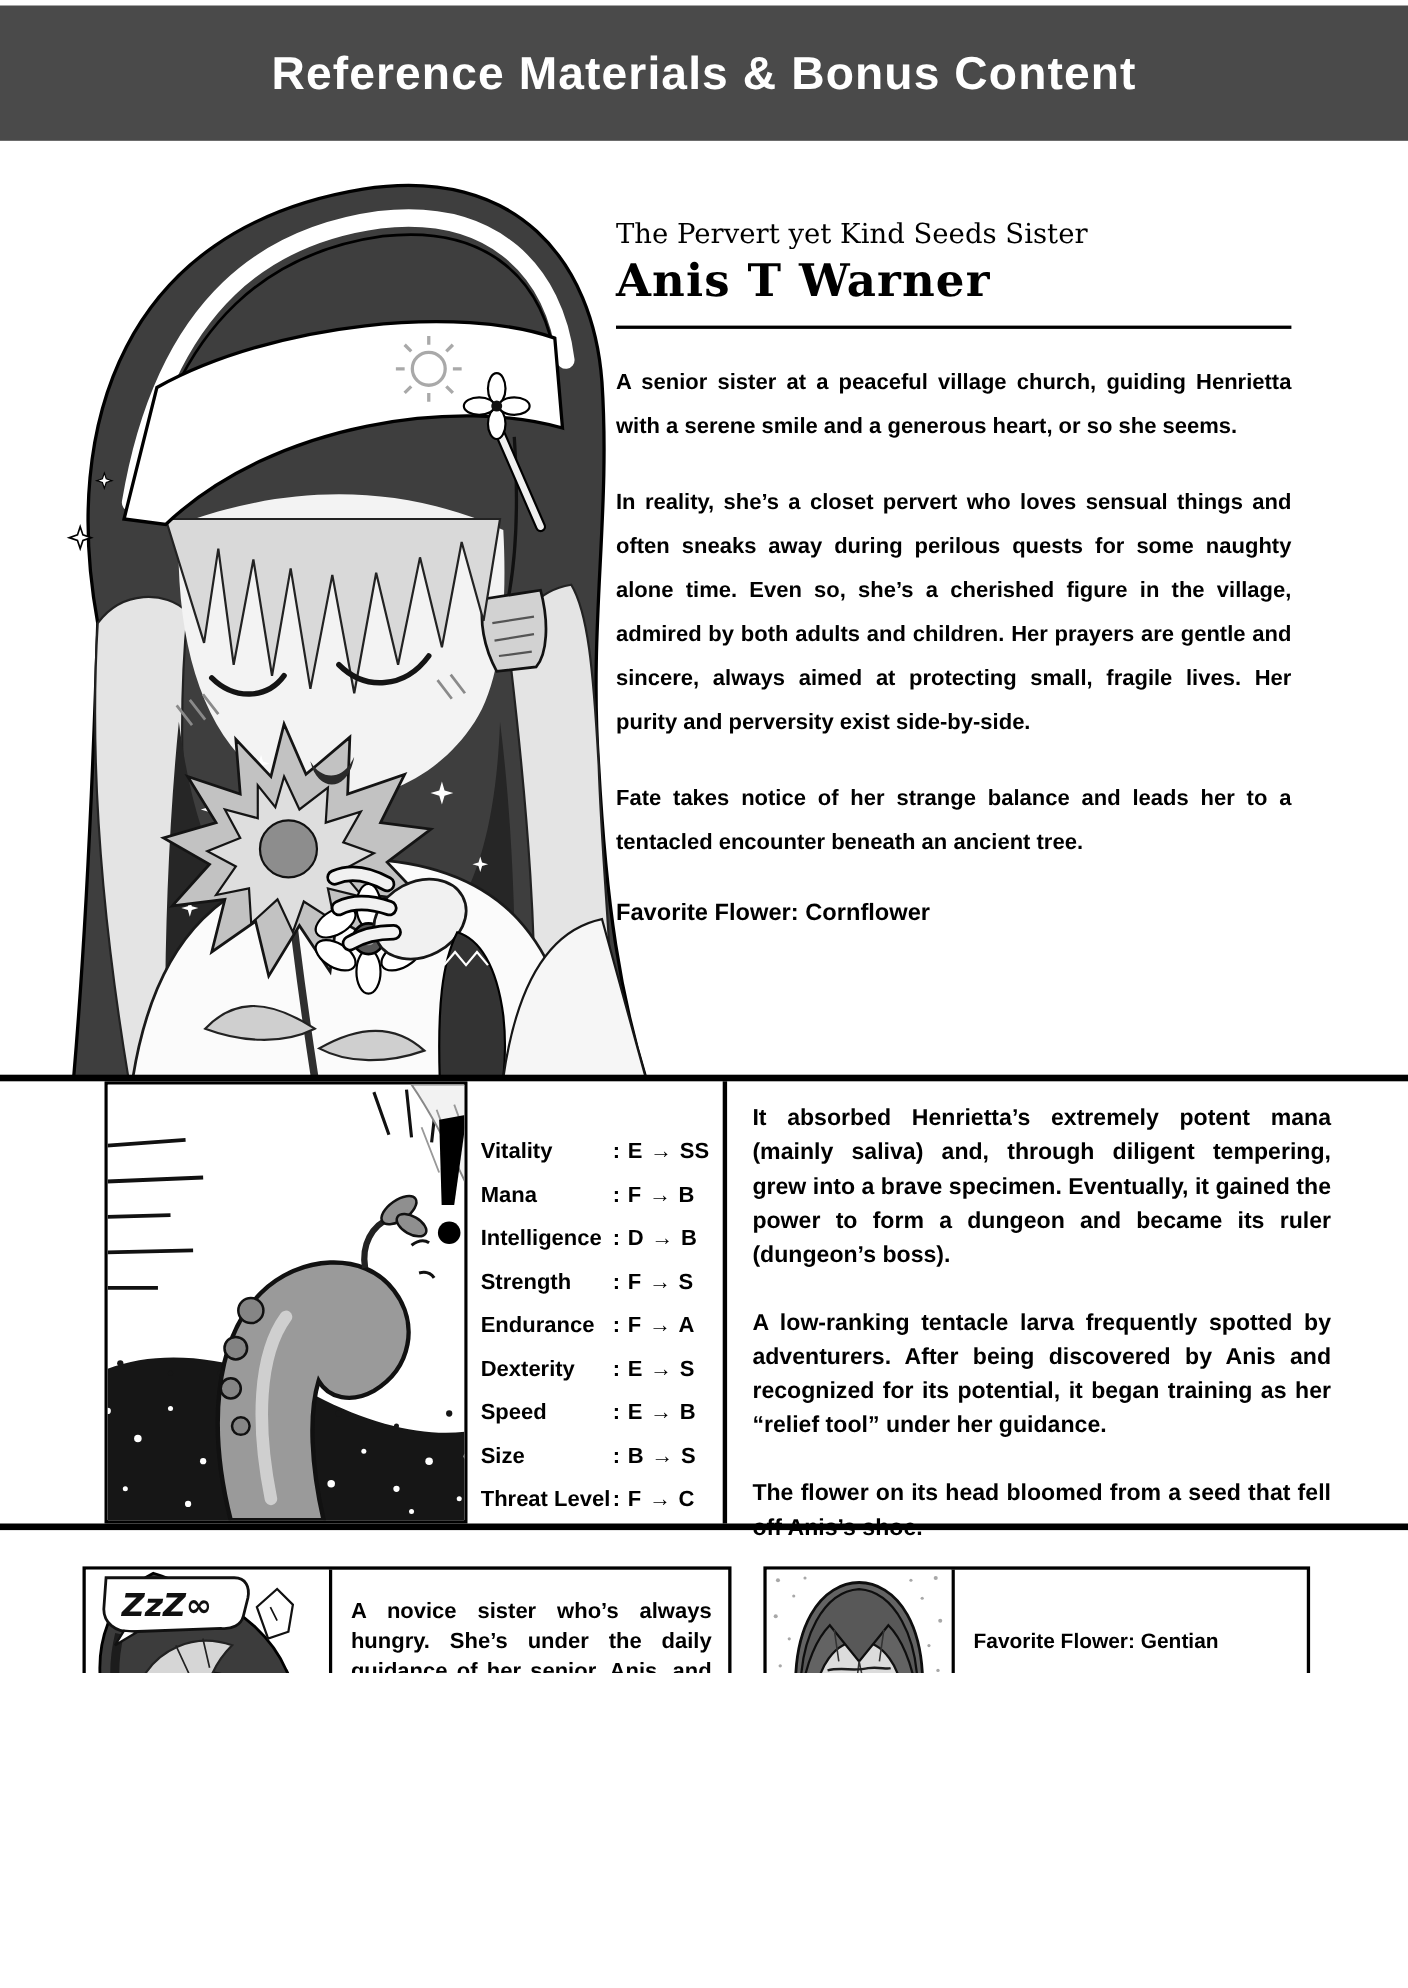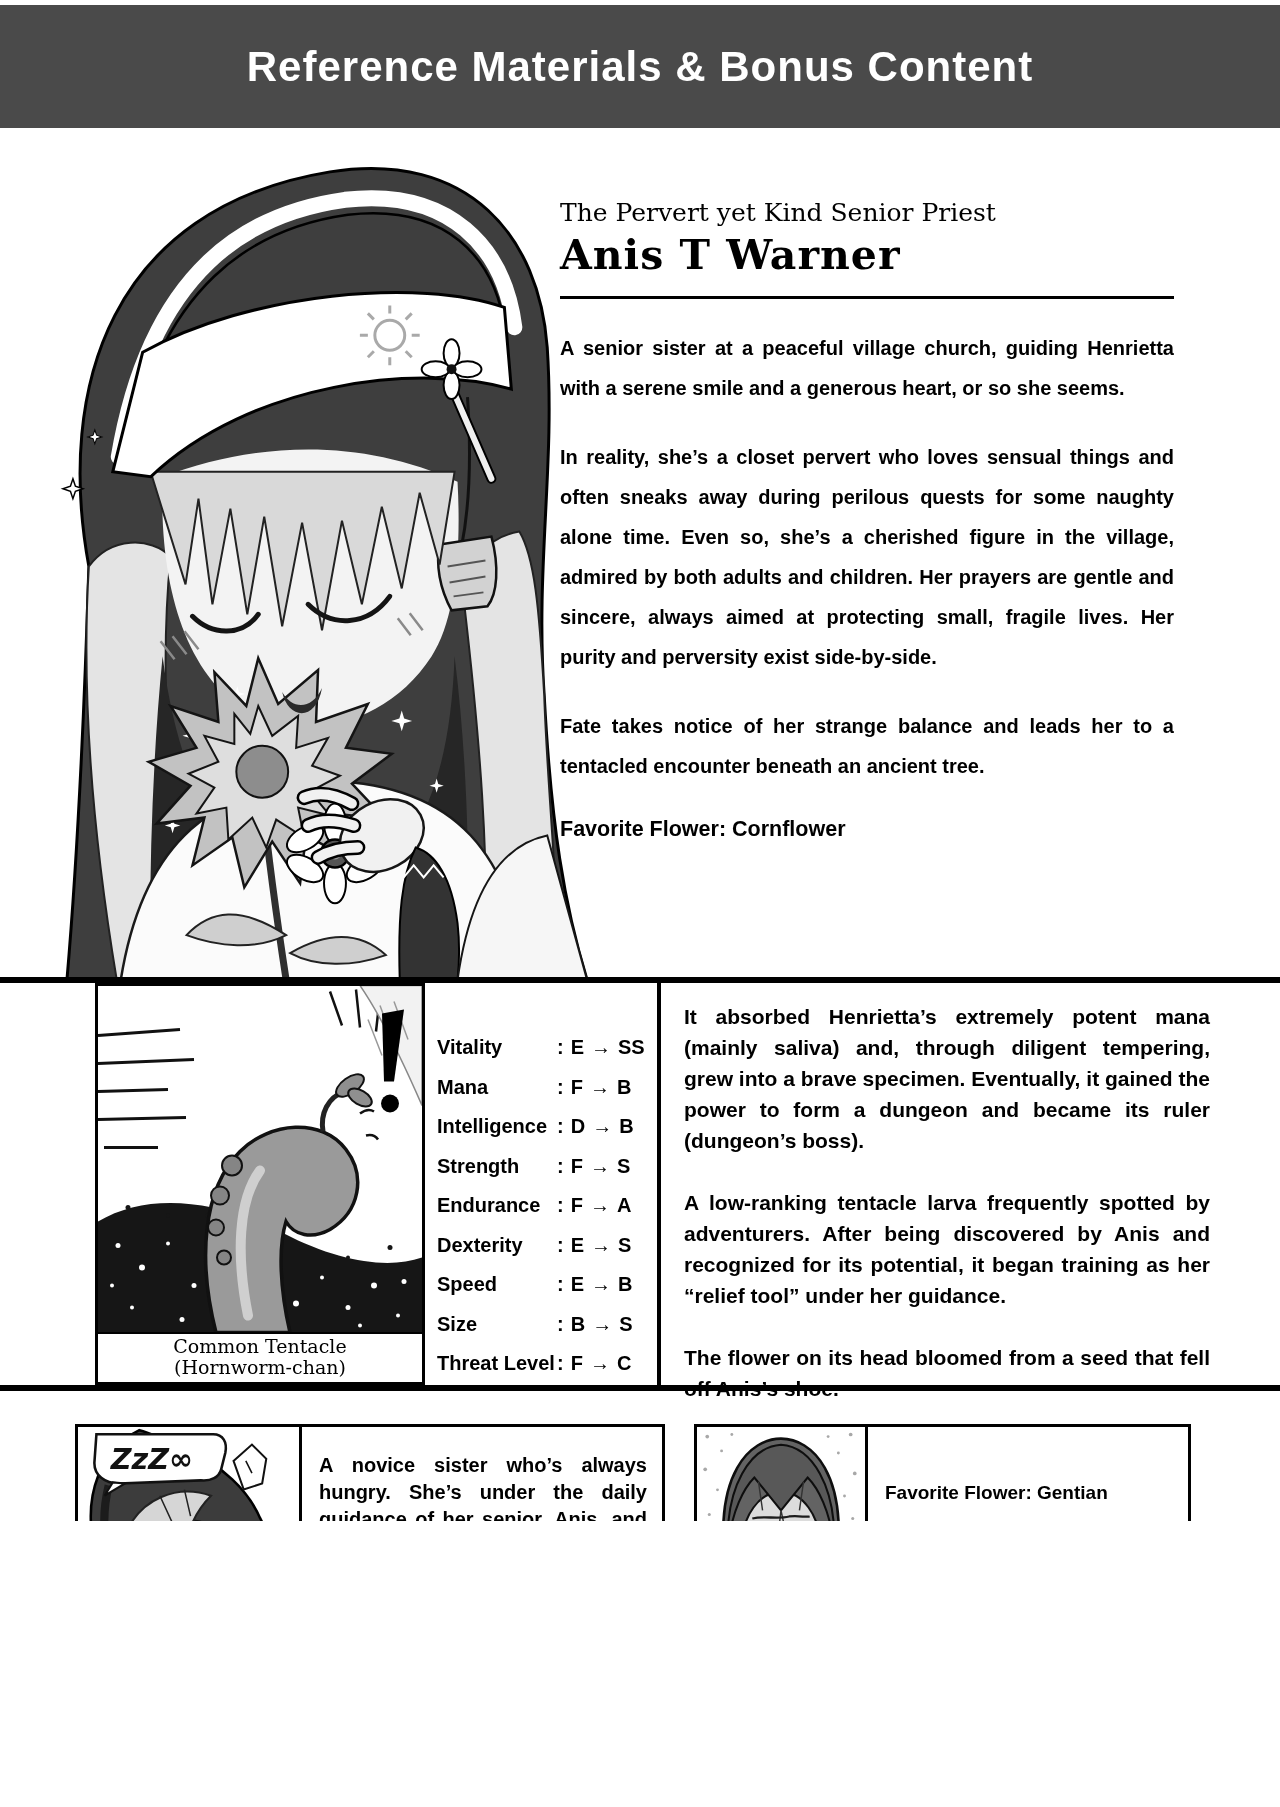--- a/index.html
+++ b/index.html
@@ -156,21 +156,21 @@
     </g>
     <path d="M282,556 C292,574 312,574 322,552 C316,586 288,584 282,556 Z" fill="#2a2a2a"></path>
 
     <g fill="#fff" stroke="#000" stroke-width="1.5">
       <path transform="translate(72,352)" d="M0,-10 L2.5,-2.5 L10,0 L2.5,2.5 L0,10 L-2.5,2.5 L-10,0 L-2.5,-2.5 Z"></path>
       <path transform="translate(94,300) scale(0.7)" d="M0,-10 L2.5,-2.5 L10,0 L2.5,2.5 L0,10 L-2.5,2.5 L-10,0 L-2.5,-2.5 Z"></path>
     </g>
   </svg>
 
   <section class="anis-text">
-    <div class="subtitle">The Pervert yet Kind Senior Priest</div>
+    <div class="subtitle">The Pervert yet Kind Seeds Sister</div>
     <div class="char-name">Anis T Warner</div>
     <hr class="rule">
     <p>A senior sister at a peaceful village church, guiding Henrietta with a serene smile and a generous heart, or so she seems.</p>
     <p>In reality, she’s a closet pervert who loves sensual things and often sneaks away during perilous quests for some naughty alone time. Even so, she’s a cherished figure in the village, admired by both adults and children. Her prayers are gentle and sincere, always aimed at protecting small, fragile lives. Her purity and perversity exist side-by-side.</p>
     <p>Fate takes notice of her strange balance and leads her to a tentacled encounter beneath an ancient tree.</p>
     <div class="fav">Favorite Flower: Cornflower</div>
   </section>
 
   <div class="rule-top"></div>
 
@@ -227,24 +227,20 @@
       <path d="M225,146 C222,128 230,112 246,106" fill="none" stroke="#222" stroke-width="5"></path>
       <ellipse cx="252" cy="100" rx="16" ry="8" fill="#8f8f8f" stroke="#111" stroke-width="2" transform="rotate(-35 252 100)"></ellipse>
       <ellipse cx="262" cy="112" rx="13" ry="7" fill="#8f8f8f" stroke="#111" stroke-width="2" transform="rotate(30 262 112)"></ellipse>
 
       <g>
         <path d="M284,28 L306,24 L296,96 L286,96 Z" fill="#000"></path>
         <circle cx="292" cy="118" r="9" fill="#000"></circle>
       </g>
       <path d="M262,128 q8,-6 14,-2 M268,150 q8,-2 12,4" fill="none" stroke="#111" stroke-width="2.5"></path>
     </svg>
-    <figcaption>
-      <div>Common Tentacle</div>
-      <div>(Hornworm-chan)</div>
-    </figcaption>
   </figure>
 
   <div class="stats">
     <div class="stat-row">
       <span class="stat-label">Vitality</span>
       <span class="stat-sep">:</span>
       <span class="stat-from">E</span>
       <span class="stat-arrow">→</span>
       <span class="stat-to">SS</span>
     </div>

